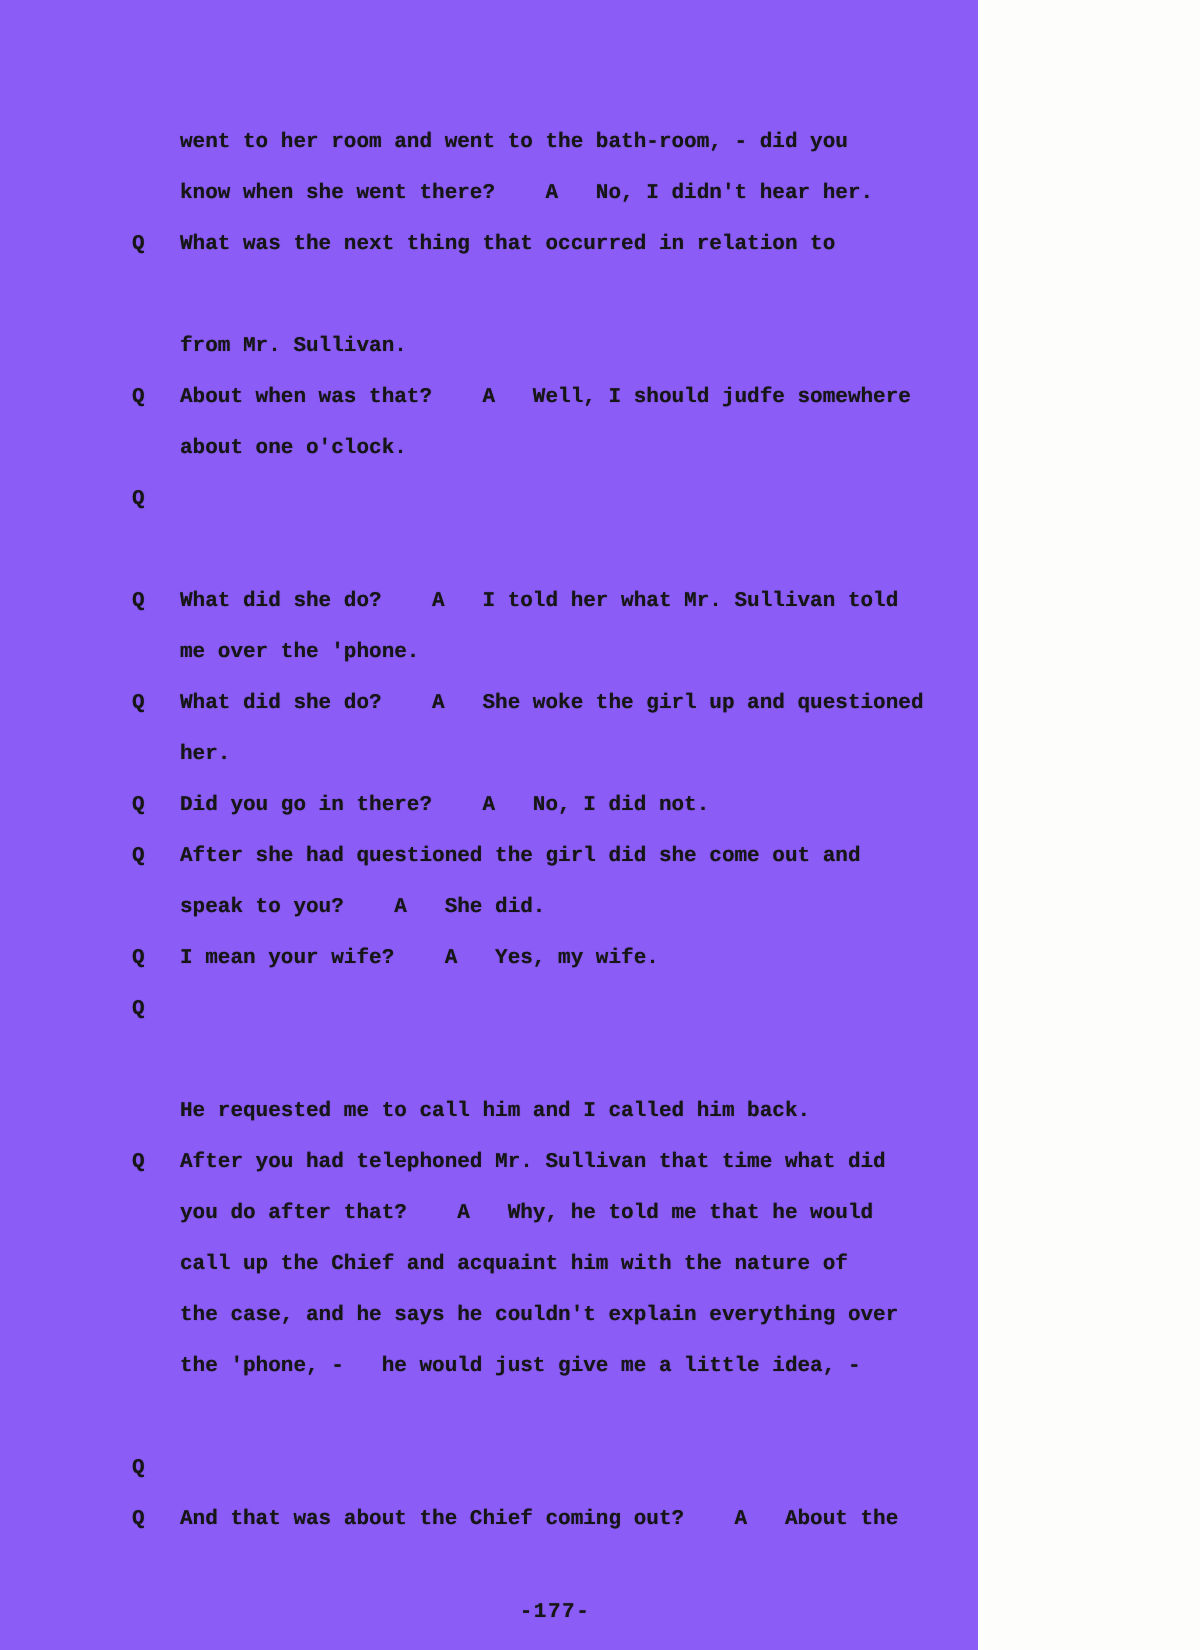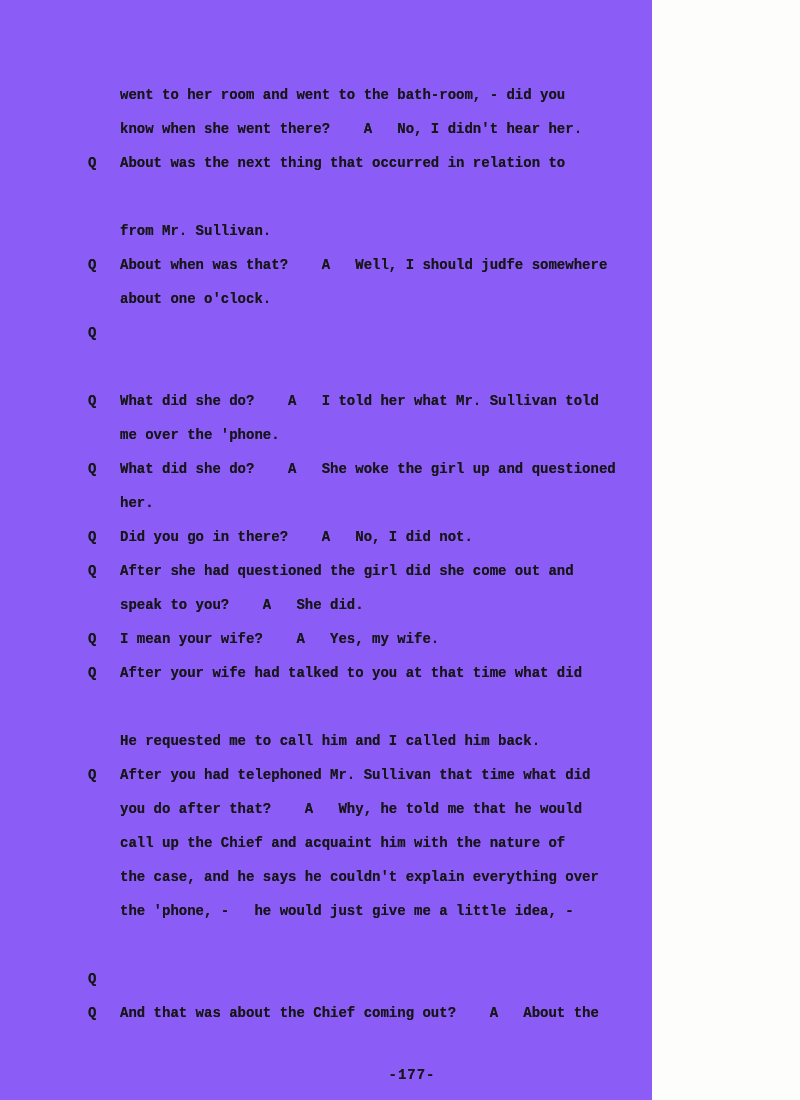--- a/index.html
+++ b/index.html
@@ -44,41 +44,40 @@
   }
   .page-number {
     position: absolute;
     top: 1058px;
     left: 0;
     width: 740px;
     height: 34px;
     line-height: 34px;
     text-align: center;
     letter-spacing: 1px;
-    padding-left: 42px;
   }
 </style>
 </head>
 <body>
 
 <div class="page">
   <div class="lines" id="lines">
   <div class="line">
     <span class="q"></span>
     <span class="t">went to her room and went to the bath-room, - did you</span>
   </div>
 
   <div class="line">
     <span class="q"></span>
     <span class="t">know when she went there?    A   No, I didn't hear her.</span>
   </div>
 
   <div class="line">
     <span class="q">Q</span>
-    <span class="t">About was the next thing that occurred in relation to</span>
+    <span class="t">What was the next thing that occurred in relation to</span>
   </div>
 
   <div class="line">
     <span class="q"></span>
   </div>
 
   <div class="line">
     <span class="q"></span>
     <span class="t">from Mr. Sullivan.</span>
   </div>
@@ -136,21 +135,20 @@
     <span class="t">speak to you?    A   She did.</span>
   </div>
 
   <div class="line">
     <span class="q">Q</span>
     <span class="t">I mean your wife?    A   Yes, my wife.</span>
   </div>
 
   <div class="line">
     <span class="q">Q</span>
-    <span class="t">After your wife had talked to you at that time what did</span>
   </div>
 
   <div class="line">
     <span class="q"></span>
   </div>
 
   <div class="line">
     <span class="q"></span>
     <span class="t">He requested me to call him and I called him back.</span>
   </div>

